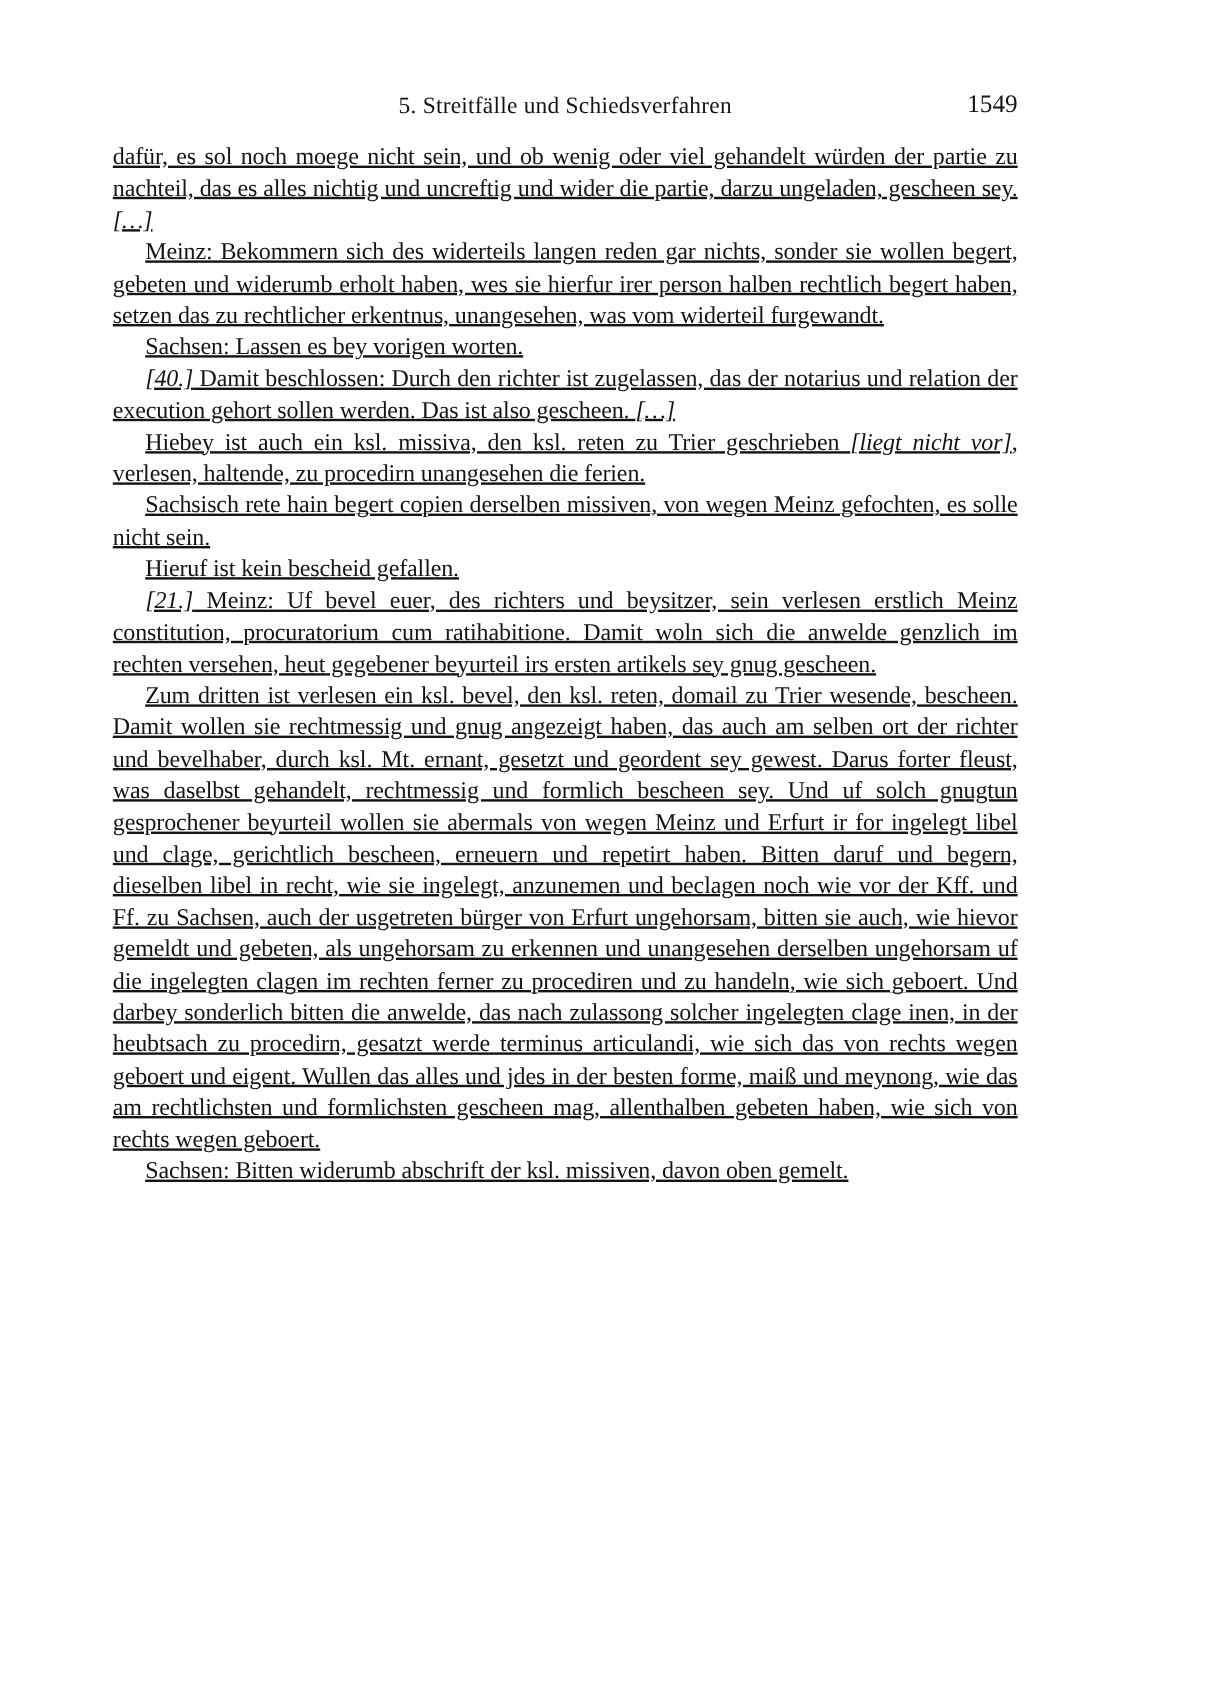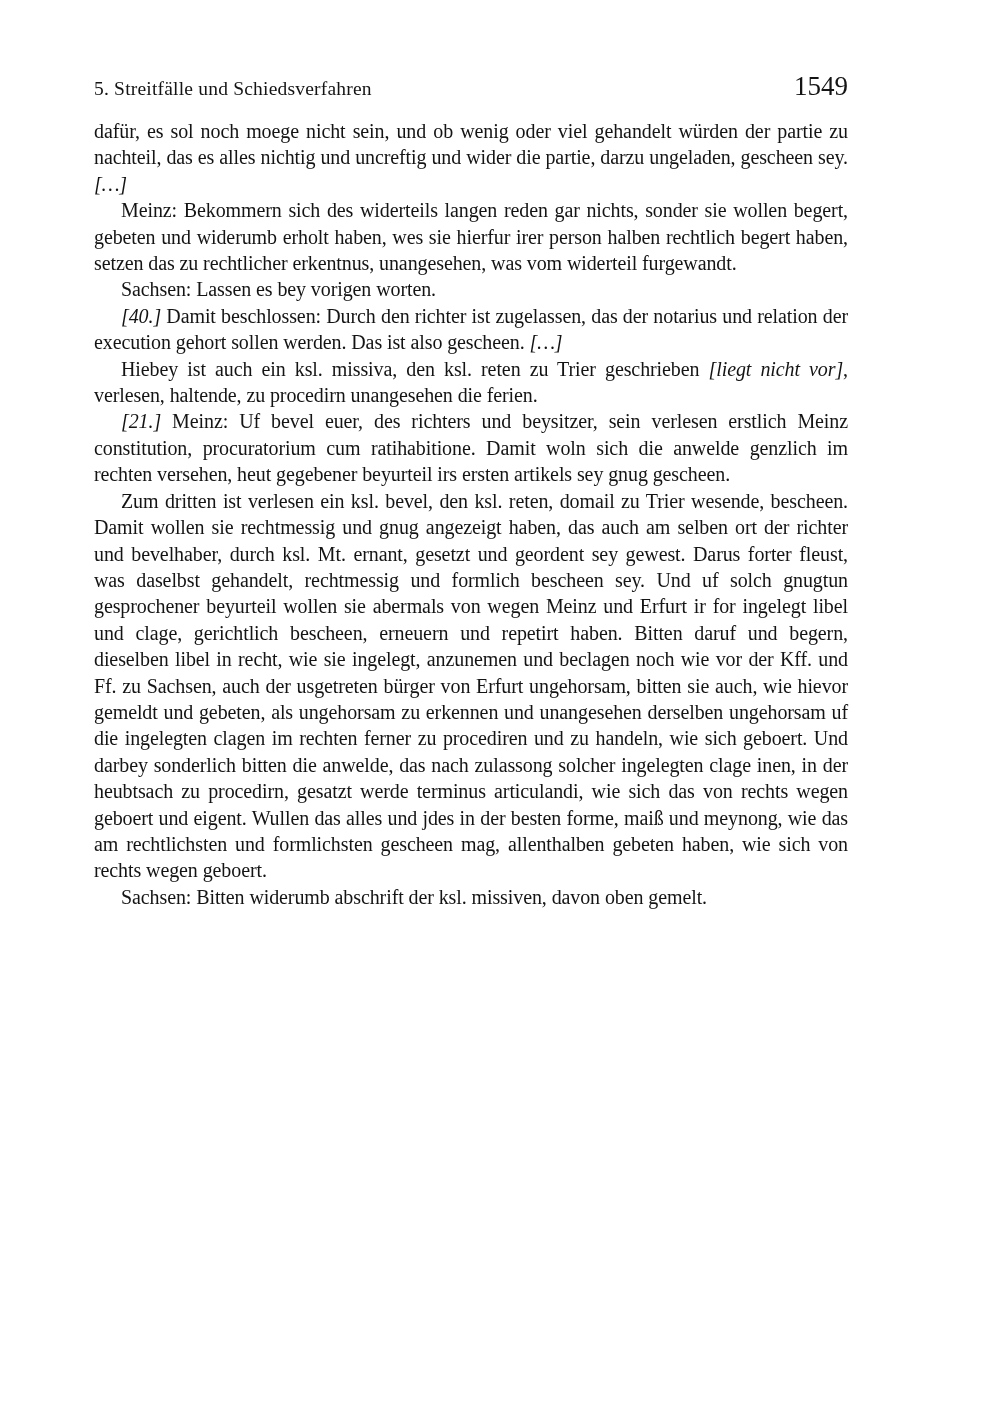--- a/index.html
+++ b/index.html
@@ -24,45 +24,47 @@
     box-sizing: border-box;
     padding: 76px 156px 0 94px; 
     background: #ffffff;
   }
   .running-header {
     position: relative;
     height: 26px;
     margin-bottom: 16px;
   }
   .header-title {
+    text-align: center;
     font-size: 19.5px;
     line-height: 26px;
     letter-spacing: 0.2px;
     white-space: nowrap;
   }
   .page-number {
     position: absolute;
     right: 0;
     top: -3px;
-    font-size: 27px;
+    font-size: 21px;
     line-height: 26px;
     margin-left: 34px;
   }
   .text-body {
     font-size: 20px;
     line-height: 26.4px;
     text-align: justify;
     text-justify: inter-word;
     letter-spacing: -0.1px;
     hyphens: none;
   }
   .text-body p {
     margin: 0;
     padding: 0;
     text-indent: 27px;
+    text-decoration: underline;
   }
   .text-body p.no-indent {
     text-indent: 0;
   }
   .it {
     font-style: italic;
   }
 </style>
 </head>
 <body>
@@ -71,17 +73,19 @@
   <div class="running-header">
     <div class="header-title">5. Streitfälle und Schiedsverfahren</div>
     <div class="page-number">1549</div>
   </div>
   <div class="text-body" id="text-body">
       <p class="no-indent"><span>dafür, es sol noch moege nicht sein, und ob wenig oder viel gehandelt würden der partie zu nachteil, das es alles nichtig und uncreftig und wider die partie, darzu ungeladen, gescheen sey. </span><span class="it">[…]</span></p>
       <p><span>Meinz: Bekommern sich des widerteils langen reden gar nichts, sonder sie wollen begert, gebeten und widerumb erholt haben, wes sie hierfur irer person halben rechtlich begert haben, setzen das zu rechtlicher erkentnus, unangesehen, was vom widerteil furgewandt.</span></p>
       <p><span>Sachsen: Lassen es bey vorigen worten.</span></p>
       <p><span class="it">[40.]</span><span> Damit beschlossen: Durch den richter ist zugelassen, das der notarius und relation der execution gehort sollen werden. Das ist also gescheen. </span><span class="it">[…]</span></p>
       <p><span>Hiebey ist auch ein ksl. missiva, den ksl. reten zu Trier geschrieben </span><span class="it">[liegt nicht vor]</span><span>, verlesen, haltende, zu procedirn unangesehen die ferien.</span></p>
+      <p><span>Sachsisch rete hain begert copien derselben missiven, von wegen Meinz gefochten, es solle nicht sein.</span></p>
+      <p><span>Hieruf ist kein bescheid gefallen.</span></p>
       <p><span class="it">[21.]</span><span> Meinz: Uf bevel euer, des richters und beysitzer, sein verlesen erstlich Meinz constitution, procuratorium cum ratihabitione. Damit woln sich die anwelde genzlich im rechten versehen, heut gegebener beyurteil irs ersten artikels sey gnug gescheen.</span></p>
       <p><span>Zum dritten ist verlesen ein ksl. bevel, den ksl. reten, domail zu Trier wesende, bescheen. Damit wollen sie rechtmessig und gnug angezeigt haben, das auch am selben ort der richter und bevelhaber, durch ksl. Mt. ernant, gesetzt und geordent sey gewest. Darus forter fleust, was daselbst gehandelt, rechtmessig und formlich bescheen sey. Und uf solch gnugtun gesprochener beyurteil wollen sie abermals von wegen Meinz und Erfurt ir for ingelegt libel und clage, gerichtlich bescheen, erneuern und repetirt haben. Bitten daruf und begern, dieselben libel in recht, wie sie ingelegt, anzunemen und beclagen noch wie vor der Kff. und Ff. zu Sachsen, auch der usgetreten bürger von Erfurt ungehorsam, bitten sie auch, wie hievor gemeldt und gebeten, als ungehorsam zu erkennen und unangesehen derselben ungehorsam uf die ingelegten clagen im rechten ferner zu procediren und zu handeln, wie sich geboert. Und darbey sonderlich bitten die anwelde, das nach zulassong solcher ingelegten clage inen, in der heubtsach zu procedirn, gesatzt werde terminus articulandi, wie sich das von rechts wegen geboert und eigent. Wullen das alles und jdes in der besten forme, maiß und meynong, wie das am rechtlichsten und formlichsten gescheen mag, allenthalben gebeten haben, wie sich von rechts wegen geboert.</span></p>
       <p><span>Sachsen: Bitten widerumb abschrift der ksl. missiven, davon oben gemelt.</span></p>
     </div>
 </div>
 
 </body></html>

